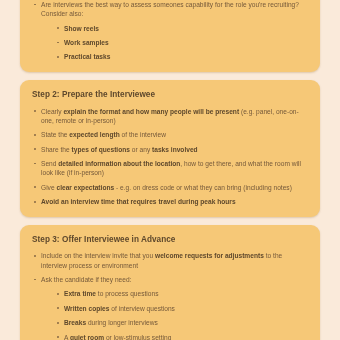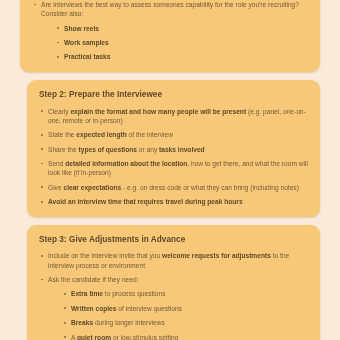--- a/index.html
+++ b/index.html
@@ -24,21 +24,20 @@
   .card {
     background: #f6c877;
     border-radius: 9px;
     box-sizing: border-box;
     padding: 9px 12px 10px 12px;
     box-shadow: 0 1px 2px rgba(150, 110, 50, 0.28);
     color: #6b5233;
   }
   .card + .card {
     margin-top: 8px;
-    margin-left: 7px;
   }
   .card-first {
     margin-top: -14px;
     padding-top: 14px;
     border-top-left-radius: 0;
     border-top-right-radius: 0;
   }
   .card-heading {
     font-size: 8.2px;
     font-weight: bold;
@@ -124,21 +123,21 @@
         <ul class="bullets">
           <li><span>Clearly </span><span class="b">explain the format and how many people will be present</span><span> (e.g. panel, one-on-one, remote or in-person)</span></li>
           <li><span>State the </span><span class="b">expected length</span><span> of the interview</span></li>
           <li><span>Share the </span><span class="b">types of questions</span><span> or any </span><span class="b">tasks involved</span></li>
           <li><span>Send </span><span class="b">detailed information about the location</span><span>, how to get there, and what the room will look like (if in-person)</span></li>
           <li><span>Give </span><span class="b">clear expectations</span><span> - e.g. on dress code or what they can bring (including notes)</span></li>
           <li><span class="b">Avoid an interview time that requires travel during peak hours</span></li>
         </ul>
       </div>
       <div class="card">
-        <div class="card-heading">Step 3: Give Adjustments in Advance</div>
+        <div class="card-heading">Step 3: Offer Interviewee in Advance</div>
         <ul class="bullets">
           <li><span>Include on the interview invite that you </span><span class="b">welcome requests for adjustments</span><span> to the interview process or environment</span></li>
           <li><span>Ask the candidate if they need:</span><ul class="sub">
               <li><span class="b">Extra time</span><span> to process questions</span></li>
               <li><span class="b">Written copies</span><span> of interview questions</span></li>
               <li><span class="b">Breaks</span><span> during longer interviews</span></li>
               <li><span>A </span><span class="b">quiet room</span><span> or low-stimulus setting</span></li>
             </ul></li>
         </ul>
       </div>

